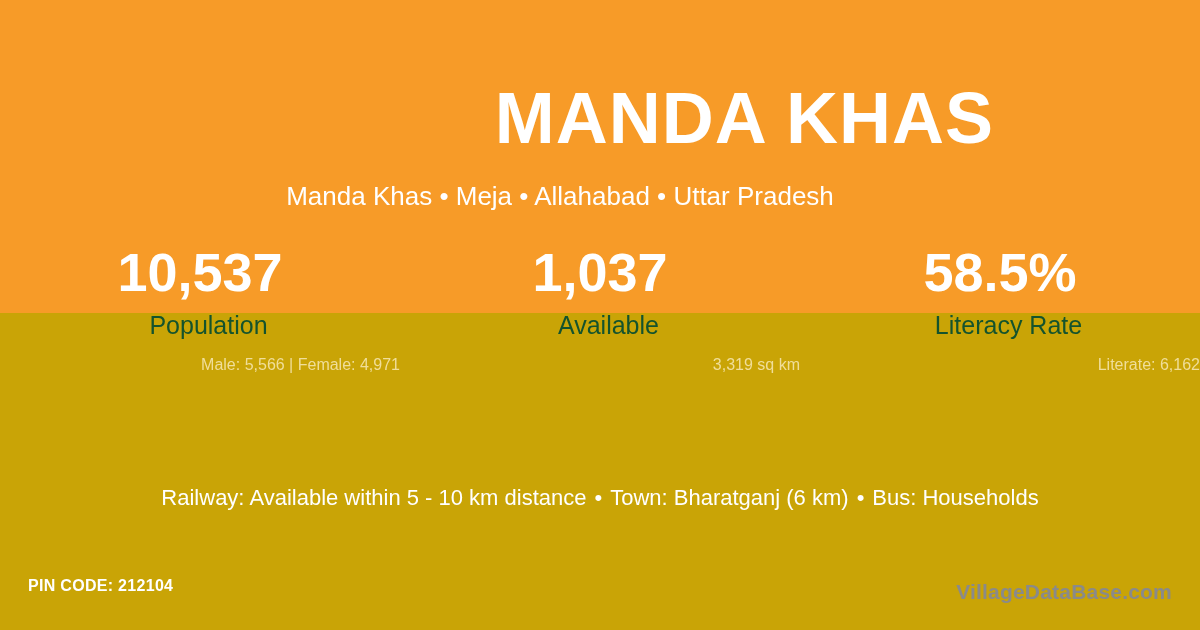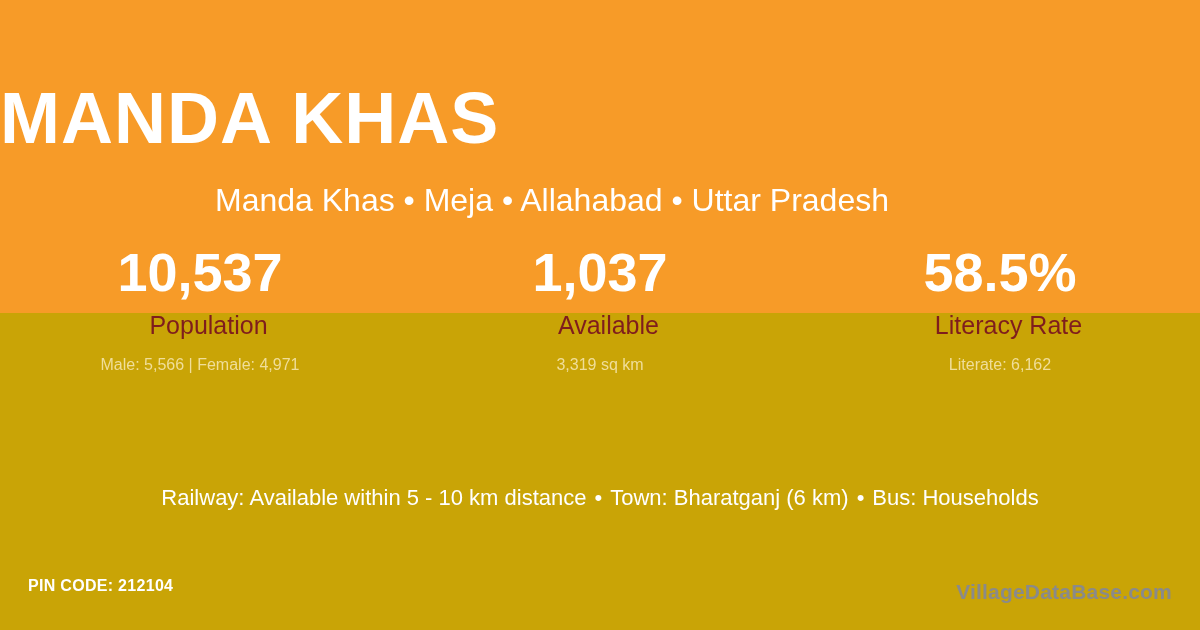--- a/index.html
+++ b/index.html
@@ -28,41 +28,41 @@
     left: 0;
     top: 0;
     width: 1200px;
     height: 313px;
     background: #F79B28;
   }
 
   
   #title {
     position: absolute;
-    left: 0;
+    left: 14px;
     top: 82px;
     width: 980px;
-    text-align: left;
+    text-align: right;
     color: #FFFFFF;
     font-size: 72px;
     font-weight: bold;
     letter-spacing: 1px;
     line-height: 1;
     white-space: nowrap;
   }
 
   
   #subtitle {
     position: absolute;
-    left: 4px;
+    left: 12px;
     top: 181px;
     width: 1096px;
     text-align: center;
     color: #FFFFFF;
-    font-size: 32px;
+    font-size: 26px;
     font-weight: 400;
     line-height: 1.2;
     white-space: nowrap;
   }
 
   
   #stats {
     position: absolute;
     left: 0;
     top: 244px;
@@ -76,35 +76,36 @@
   }
   .stat-value {
     color: #FFFFFF;
     font-size: 54px;
     font-weight: bold;
     line-height: 1.05;
     letter-spacing: 0px;
     white-space: nowrap;
   }
   .stat-label {
-    color: #7f1d1d;
+    color: #14532d;
     font-size: 25px;
     font-weight: 400;
     line-height: 1.2;
     margin-top: 9px;
     white-space: nowrap;
     padding-left: 17px;
   }
   .stat-sub {
     color: #F0DE9A;
     font-size: 16px;
     font-weight: 400;
     line-height: 1.2;
     margin-top: 15px;
     white-space: nowrap;
+    text-align: right;
   }
 
   
   #amenities {
     position: absolute;
     left: 0;
     top: 485px;
     width: 1200px;
     text-align: center;
     color: #FFFFFF;

